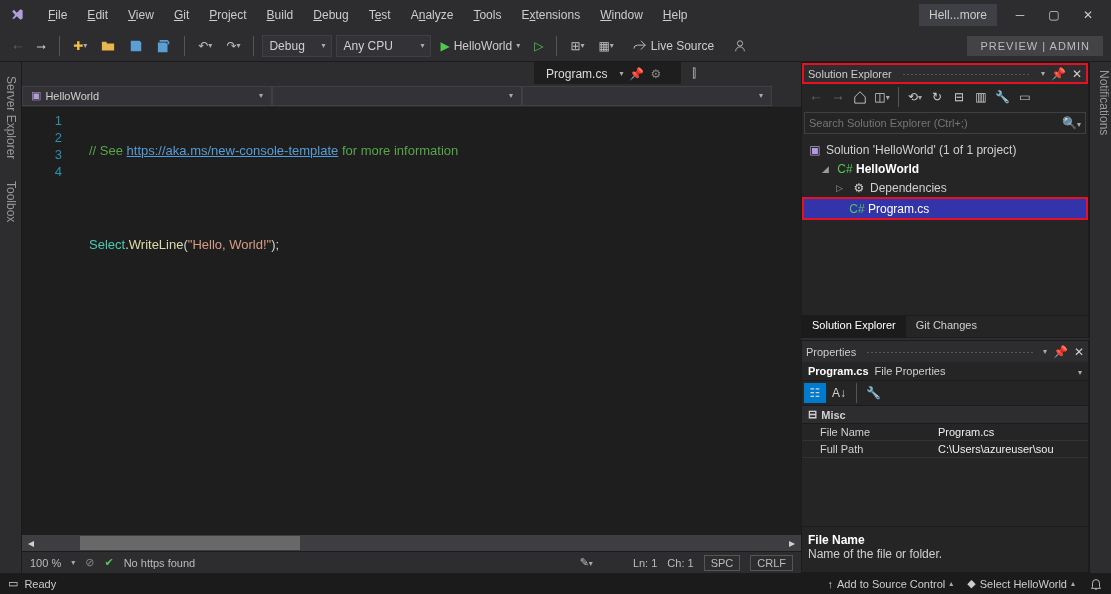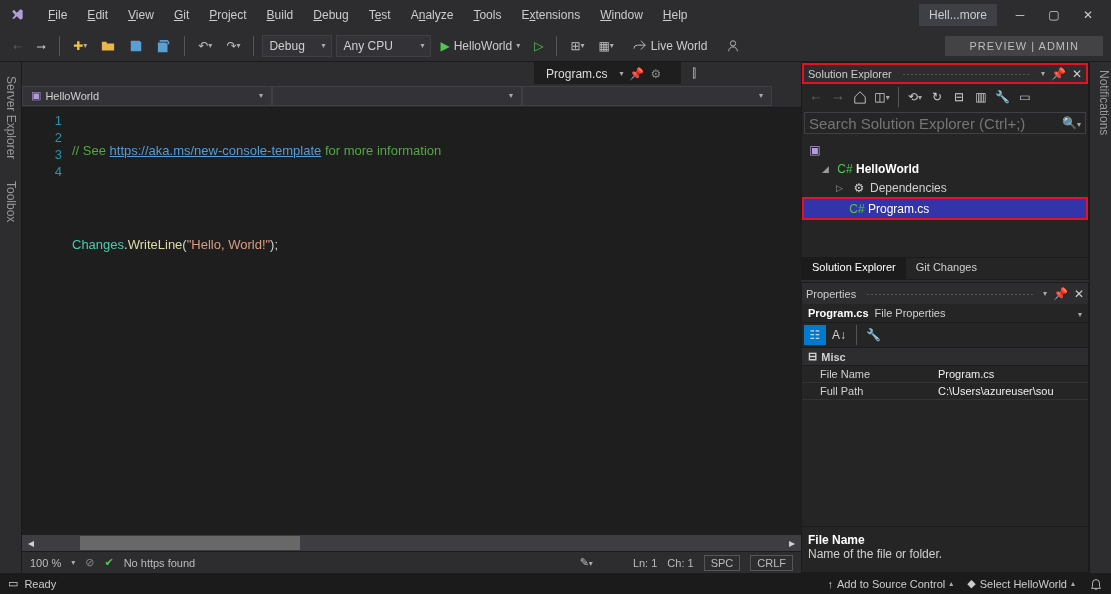--- a/index.html
+++ b/index.html
@@ -13,39 +13,39 @@
 .titlebar .search-box input { background: transparent; border: none; color: #ccc; flex: 1; outline: none; font-size:12px; }
 .titlebar .search-icon { color: #999; margin-left:4px; }
 .titlebar .solution-name { margin-left: auto; margin-right: 6px; background: #3f3f46; padding: 4px 10px; color:#ccc; }
 .win-btn { width: 34px; height: 24px; display: flex; align-items: center; justify-content: center; cursor: pointer; color:#ccc; }
 
 .toolbar { height: 32px; background: #2d2d30; display: flex; align-items: center; padding: 0 8px; border-bottom: 1px solid #1b1b1c; gap:4px; }
 .tb-btn { padding: 3px 5px; cursor: pointer; color: #bfbfbf; display:flex; align-items:center; border-radius:2px; height:22px; }
 .tb-drop { display:flex; align-items:center; background:#333337; border:1px solid #3f3f46; padding:2px 6px; height:22px; cursor:pointer; gap:4px; }
 .sep { width:1px; height:20px; background:#555; margin:0 4px; }
 .play { color: #4ec94e; }
-.preview-btn { margin-left: auto; background: #434346; padding: 4px 24px; color: #bcbcbc; font-size:11px; letter-spacing:1px; }
+.preview-btn { margin-left: auto; background: #434346; padding: 4px 13px; color: #bcbcbc; font-size:11px; letter-spacing:1px; }
 .live-share { display:flex; align-items:center; gap:4px; padding:0 10px; cursor:pointer; color:#ccc; }
 
 .main { display: flex; height: 511px; }
 
 .left-rail { width: 22px; background: #2d2d30; border-right: 1px solid #1b1b1c; writing-mode: vertical-rl; text-orientation: mixed; padding-top: 8px; color: #999; display:flex; gap:10px; align-items:center; }
 .left-rail span { cursor:pointer; padding:6px 2px; }
 
 .editor-area { flex: 1; display: flex; flex-direction: column; background: #1e1e1e; }
 .editor-toolbar { height: 24px; background: #2d2d30; display: flex; align-items: center; border-bottom: 1px solid #1b1b1c; }
 .nav-dd { border:1px solid #3f3f46; background:#333337; padding:2px 8px; height:20px; display:flex; align-items:center; cursor:pointer; flex:1; max-width:250px; font-size:11px; }
 .tab-bar { height:22px; display:flex; align-items:stretch; justify-content:flex-end; padding-right:100px; background:#2d2d30; }
 .tab-bar .tab { background:#1e1e1e; padding:3px 20px 3px 12px; border-top:1px solid #1e1e1e; color:#ddd; display:flex; align-items:center; cursor:pointer; }
 
 .code { flex: 1; display: flex; font-family: Consolas, monospace; font-size: 13px; position: relative; }
 .gutter { width: 50px; text-align: right; padding-right: 10px; color: #2b91af; background:#1e1e1e; padding-top:4px; }
 .gutter div { height: 17px; line-height:17px; }
 .code-lines { flex: 1; padding-top: 4px; white-space: pre; }
-.code-lines div { height: 17px; line-height:17px; }
+.code-lines div { height: 17px; line-height:17px;margin-left:17px; }
 .c-comment { color: #57A64A; }
 .c-link { color: #569cd6; text-decoration: underline; }
 .c-type { color: #4ec9b0; }
 .c-method { color: #dcdcaa; }
 .c-string { color: #d69d85; }
 .c-punct { color: #d4d4d4; }
 .hscroll { height:16px; background:#3e3e42; display:flex; align-items:center; }
 .hscroll .thumb { background:#686868; height:14px; width:220px; margin-left:40px; }
 
 .editor-status { height: 22px; background:#2d2d30; border-top:1px solid #1b1b1c; display:flex; align-items:center; padding:0 8px; font-size:11px; gap:10px; color:#bbb; }
@@ -57,21 +57,21 @@
 
 .panel { background:#252526; display:flex; flex-direction:column; border:1px solid #1b1b1c; }
 .panel-header { height: 21px; background: #2d2d30; display:flex; align-items:center; padding:0 4px; gap:6px; }
 .panel-header .title { color:#ccc; font-size:11px; }
 .panel-header .dots { flex:1; height:2px; background-image: radial-gradient(circle, #555 1px, transparent 1px); background-size: 4px 4px; margin:0 4px; }
 .hi-red { border:2px solid #e81123; }
 
 .se-toolbar { height: 26px; display:flex; align-items:center; gap:2px; padding:0 4px; }
 .se-toolbar .ic { width:20px; height:20px; display:flex; align-items:center; justify-content:center; cursor:pointer; color:#d0d0d0; }
 .se-search { height: 22px; border:1px solid #3f3f46; margin: 2px 2px 4px 2px; display:flex; align-items:center; padding:0 4px; color:#888; }
-.se-search input { flex:1; background:transparent; border:none; color:#ccc; outline:none; font-size:15px; }
+.se-search input { flex:1; background:transparent; border:none; color:#ccc; outline:none; font-size:11px; }
 
 .tree { flex:1; padding:2px 0; font-size:12px; overflow:auto; }
 .tree-row { display:flex; align-items:center; height:19px; padding-left:6px; gap:4px; cursor:pointer; }
 .tree-row.sel { background:#3333aa; color:#fff; }
 .indent { display:inline-block; }
 .tree .ic { width:14px; height:14px; display:inline-flex; align-items:center; justify-content:center; }
 .tw { width:12px; color:#999; font-size:9px; }
 .bold { font-weight:bold; color:#fff; }
 .hi-file { border:2px solid #e81123; margin:0; }
 
@@ -164,21 +164,21 @@
     </div>
   <div class="tb-btn play">▶ <span style="color:#ccc; margin-left:4px;">HelloWorld</span><span class="caret" style="margin-left:4px;">▾</span></div>
   <span class="tb-btn" style="color:#4ec94e;">▷</span>
   <span class="sep"></span>
   <span class="tb-btn">⊞<span class="caret">▾</span></span>
   <span class="tb-btn">▦<span class="caret">▾</span></span>
   <div class="live-share">
     <svg viewBox="0 0 16 16">
         <path fill="none" stroke="currentColor" d="M9 2l5 5-5 5M14 7H5a4 4 0 00-4 4"></path>
       </svg>
-    <span>Live World</span>
+    <span>Live Source</span>
   </div>
   <span class="tb-btn">
       <svg viewBox="0 0 16 16">
         <circle cx="8" cy="5" r="3" fill="none" stroke="currentColor"></circle>
         <path d="M3 14a5 5 0 0110 0" fill="none" stroke="currentColor"></path>
       </svg>
     </span>
   <div class="preview-btn">PREVIEW | ADMIN</div>
 </div>
 
@@ -215,21 +215,21 @@
     <div class="code">
       <div class="gutter">
         <div>1</div>
         <div>2</div>
         <div>3</div>
         <div>4</div>
       </div>
       <div class="code-lines">
         <div><span class="c-comment">// See </span><span class="c-link">https://aka.ms/new-console-template</span><span class="c-comment"> for more information</span></div>
         <div></div>
-        <div><span class="c-type">Changes</span><span class="c-punct">.</span><span class="c-method">WriteLine</span><span class="c-punct">(</span><span class="c-string">"Hello, World!"</span><span class="c-punct">);</span></div>
+        <div><span class="c-type">Select</span><span class="c-punct">.</span><span class="c-method">WriteLine</span><span class="c-punct">(</span><span class="c-string">"Hello, World!"</span><span class="c-punct">);</span></div>
         <div></div>
       </div>
     </div>
     <div class="hscroll">
         <span style="width:18px;text-align:center;">◂</span>
         <div class="thumb"></div>
         <span style="margin-left:auto;width:18px;text-align:center;">▸</span>
       </div>
     <div class="editor-status">
       <span>100 %</span>
@@ -242,21 +242,21 @@
       <span style="width:20px;"></span>
       <span>Ln: 1</span>
       <span>Ch: 1</span>
       <span class="box-stat">SPC</span>
       <span class="box-stat">CRLF</span>
     </div>
   </div>
 
   <div class="right-area">
 
-    <div class="panel" style="height:218px;">
+    <div class="panel" style="height:276px;">
       <div class="panel-header hi-red">
         <span class="title">Solution Explorer</span>
         <span class="dots"></span>
         <span class="caret">▾</span>
         <span>📌</span>
         <span>✕</span>
       </div>
       <div class="se-toolbar">
         <span class="ic" style="color:#555;">⭠</span>
         <span class="ic" style="color:#555;">⭢</span>
@@ -274,20 +274,21 @@
         <span class="ic">🔧</span>
         <span class="ic">▭</span>
       </div>
       <div class="se-search">
         <input placeholder="Search Solution Explorer (Ctrl+;)" style="">
         <span>🔍<span class="caret">▾</span></span>
       </div>
       <div class="tree">
         <div class="tree-row">
           <span class="ic" style="color:#b19bd9;">▣</span>
+          <span>Solution 'HelloWorld' (1 of 1 project)</span>
         </div>
         <div class="tree-row">
           <span class="indent" style="width:10px;"></span>
           <span class="tw">◢</span>
           <span class="ic" style="color:#4ec94e;">C#</span>
           <span class="bold">HelloWorld</span>
         </div>
         <div class="tree-row">
           <span class="indent" style="width:24px;"></span>
           <span class="tw">▷</span>

